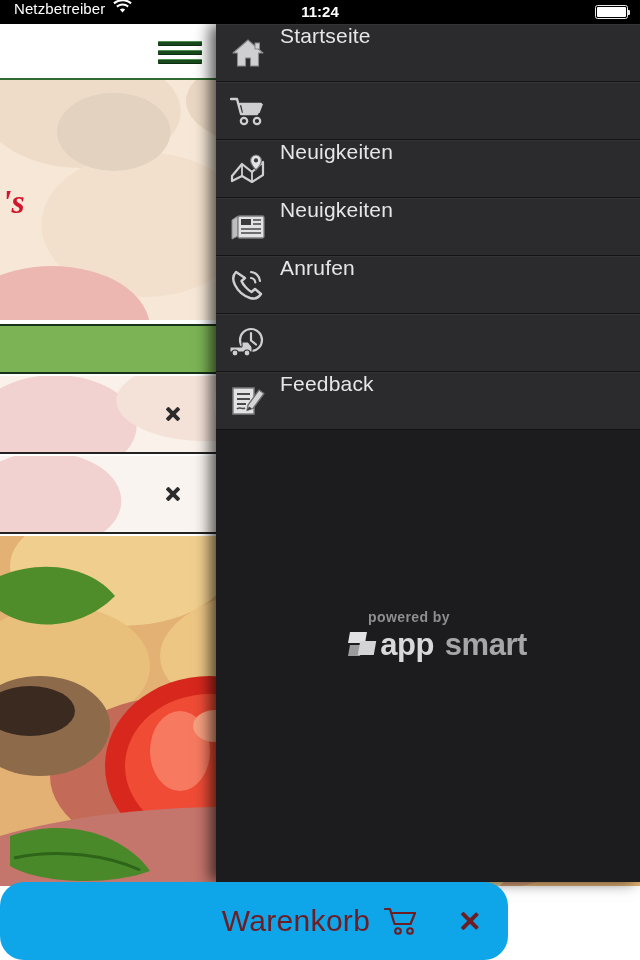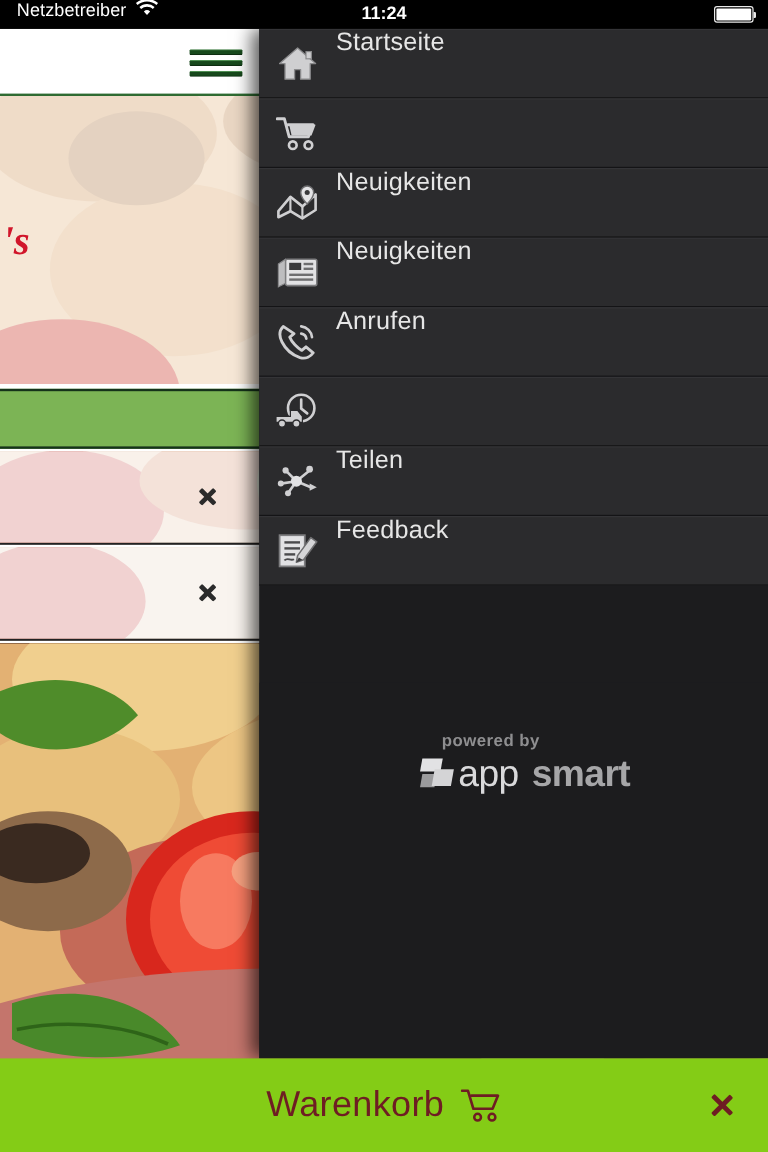--- a/index.html
+++ b/index.html
@@ -46,21 +46,21 @@
   .row1{top:352px;}
   .row2{top:432px;}
   .row-chev{position:absolute;left:165px;top:50%;margin-top:-15px;width:18px;height:30px;}
   .row-chev:before,.row-chev:after{content:"";position:absolute;left:2px;width:17px;height:4px;background:#2b2b2b;border-radius:1px;}
   .row-chev:before{top:7px;transform:rotate(45deg);transform-origin:left center;}
   .row-chev:after{top:19px;transform:rotate(-45deg);transform-origin:left center;}
 
   .photo{position:absolute;left:0;top:512px;width:640px;height:350px;overflow:hidden;background:#8b3a18;}
 
   
-  .cartbar{position:absolute;left:0;bottom:0;width:640px;height:78px;background:#84cc16;z-index:30;}
+  .cartbar{position:absolute;left:0;bottom:0;width:508px;height:78px;background:#0ea5e9;z-index:30;border-radius:24px;}
   .cart-inner{position:absolute;left:0;top:0;width:640px;height:78px;display:flex;align-items:center;justify-content:center;gap:14px;}
   .cart-label{color:#6e1d23;font-size:30px;letter-spacing:.3px;}
   .cart-icon{width:34px;height:30px;position:relative;}
   .cart-chevron{position:absolute;right:24px;top:50%;margin-top:-19px;width:24px;height:38px;}
   .cart-chevron:before,.cart-chevron:after{content:"";position:absolute;left:2px;width:22px;height:4px;background:#6e1d23;border-radius:1px;}
   .cart-chevron:before{top:9px;transform:rotate(45deg);transform-origin:left center;}
   .cart-chevron:after{top:25px;transform:rotate(-45deg);transform-origin:left center;}
 
   
   .drawer{position:absolute;left:216px;top:24px;width:424px;height:858px;background:#1c1c1e;z-index:25;box-shadow:-6px 0 14px rgba(0,0,0,.65);overflow:hidden;}
@@ -72,21 +72,21 @@
 
   .drawer-footer{position:absolute;left:0;top:545px;width:424px;height:313px;background:#1c1c1e;}
   .brand{position:absolute;left:0;top:40px;width:424px;display:flex;flex-direction:column;align-items:center;padding-left:10px;}
   .brand-powered{color:#8e8e90;font-size:14px;font-weight:bold;letter-spacing:.4px;margin-left:-58px;margin-bottom:2px;}
   .brand-row{display:flex;align-items:center;gap:5px;}
   .brand-mark{position:relative;width:26px;height:26px;}
   .brand-mark i{position:absolute;display:block;background:#c9c9cb;}
   .brand-mark i:nth-child(1){left:0;top:0;width:17px;height:11px;transform:skewX(-10deg);background:#e2e2e4;}
   .brand-mark i:nth-child(2){left:0;top:13px;width:12px;height:11px;transform:skewX(-10deg);background:#9b9b9d;}
   .brand-mark i:nth-child(3){left:10px;top:9px;width:16px;height:14px;transform:skewX(-10deg);background:#d4d4d6;}
-  .brand-app{color:#d9d9db;font-size:31px;font-weight:normal;letter-spacing:-.5px;}
+  .brand-app{color:#d9d9db;font-size:31px;font-weight:bold;letter-spacing:-.5px;}
   .brand-smart{color:#a6a6a8;font-size:31px;font-weight:bold;letter-spacing:-.5px;margin-left:6px;}
 
   .wifi{width:19px;height:14px;}
 </style>
 </head>
 <body>
 
 <div id="phone">
 
   <div class="statusbar">
@@ -274,34 +274,20 @@
           <svg width="38" height="32" viewBox="0 0 38 32">
               <circle cx="22" cy="13" r="11" fill="none" stroke="#cfcfd1" stroke-width="2.2"></circle>
               <path d="M22 6 v7.5 l5 4" fill="none" stroke="#cfcfd1" stroke-width="2.2" stroke-linecap="round"></path>
               <path d="M1 20 h12 v-5 h6 l4 5 v5 H1z" fill="#cfcfd1" stroke="#2b2b2d" stroke-width="1"></path>
               <circle cx="6" cy="26" r="3" fill="#cfcfd1" stroke="#2b2b2d" stroke-width="1.2"></circle>
               <circle cx="18" cy="26" r="3" fill="#cfcfd1" stroke="#2b2b2d" stroke-width="1.2"></circle>
             </svg>
         </span>
       </div>
 
-      <div class="menu-item">
-        <span class="mi-icon">
-          <svg width="36" height="30" viewBox="0 0 36 30">
-              <path d="M17 15 L8 6 M17 15 L28 6 M17 15 L4 17 M17 15 L10 25 M17 15 L29 20" stroke="#cfcfd1" stroke-width="2.2" stroke-linecap="round"></path>
-              <circle cx="17" cy="15" r="4.6" fill="#e2e2e4"></circle>
-              <circle cx="8" cy="6" r="2.6" fill="#cfcfd1"></circle>
-              <circle cx="28" cy="5" r="2.8" fill="#cfcfd1"></circle>
-              <circle cx="4" cy="17" r="2.5" fill="#cfcfd1"></circle>
-              <circle cx="10" cy="25" r="2.5" fill="#cfcfd1"></circle>
-              <path d="M28 17 l6 3 -6 3z" fill="#cfcfd1"></path>
-            </svg>
-        </span>
-        <span class="mi-label">Teilen</span>
-      </div>
 
       <div class="menu-item">
         <span class="mi-icon">
           <svg width="36" height="32" viewBox="0 0 36 32">
               <rect x="3" y="3" width="21" height="26" fill="#e2e2e4" stroke="#7e7e80" stroke-width="1.5"></rect>
               <rect x="7" y="8" width="13" height="2" fill="#4a4a4c"></rect>
               <rect x="7" y="13" width="13" height="2" fill="#4a4a4c"></rect>
               <rect x="7" y="18" width="9" height="2" fill="#4a4a4c"></rect>
               <path d="M7 24 c3-3 5 1 8-1" stroke="#4a4a4c" stroke-width="1.6" fill="none"></path>
               <path d="M18 20 L29 5 l5 3.5 -11 15 -6 2z" fill="#d5d5d7" stroke="#6e6e70" stroke-width="1.3" stroke-linejoin="round"></path>

